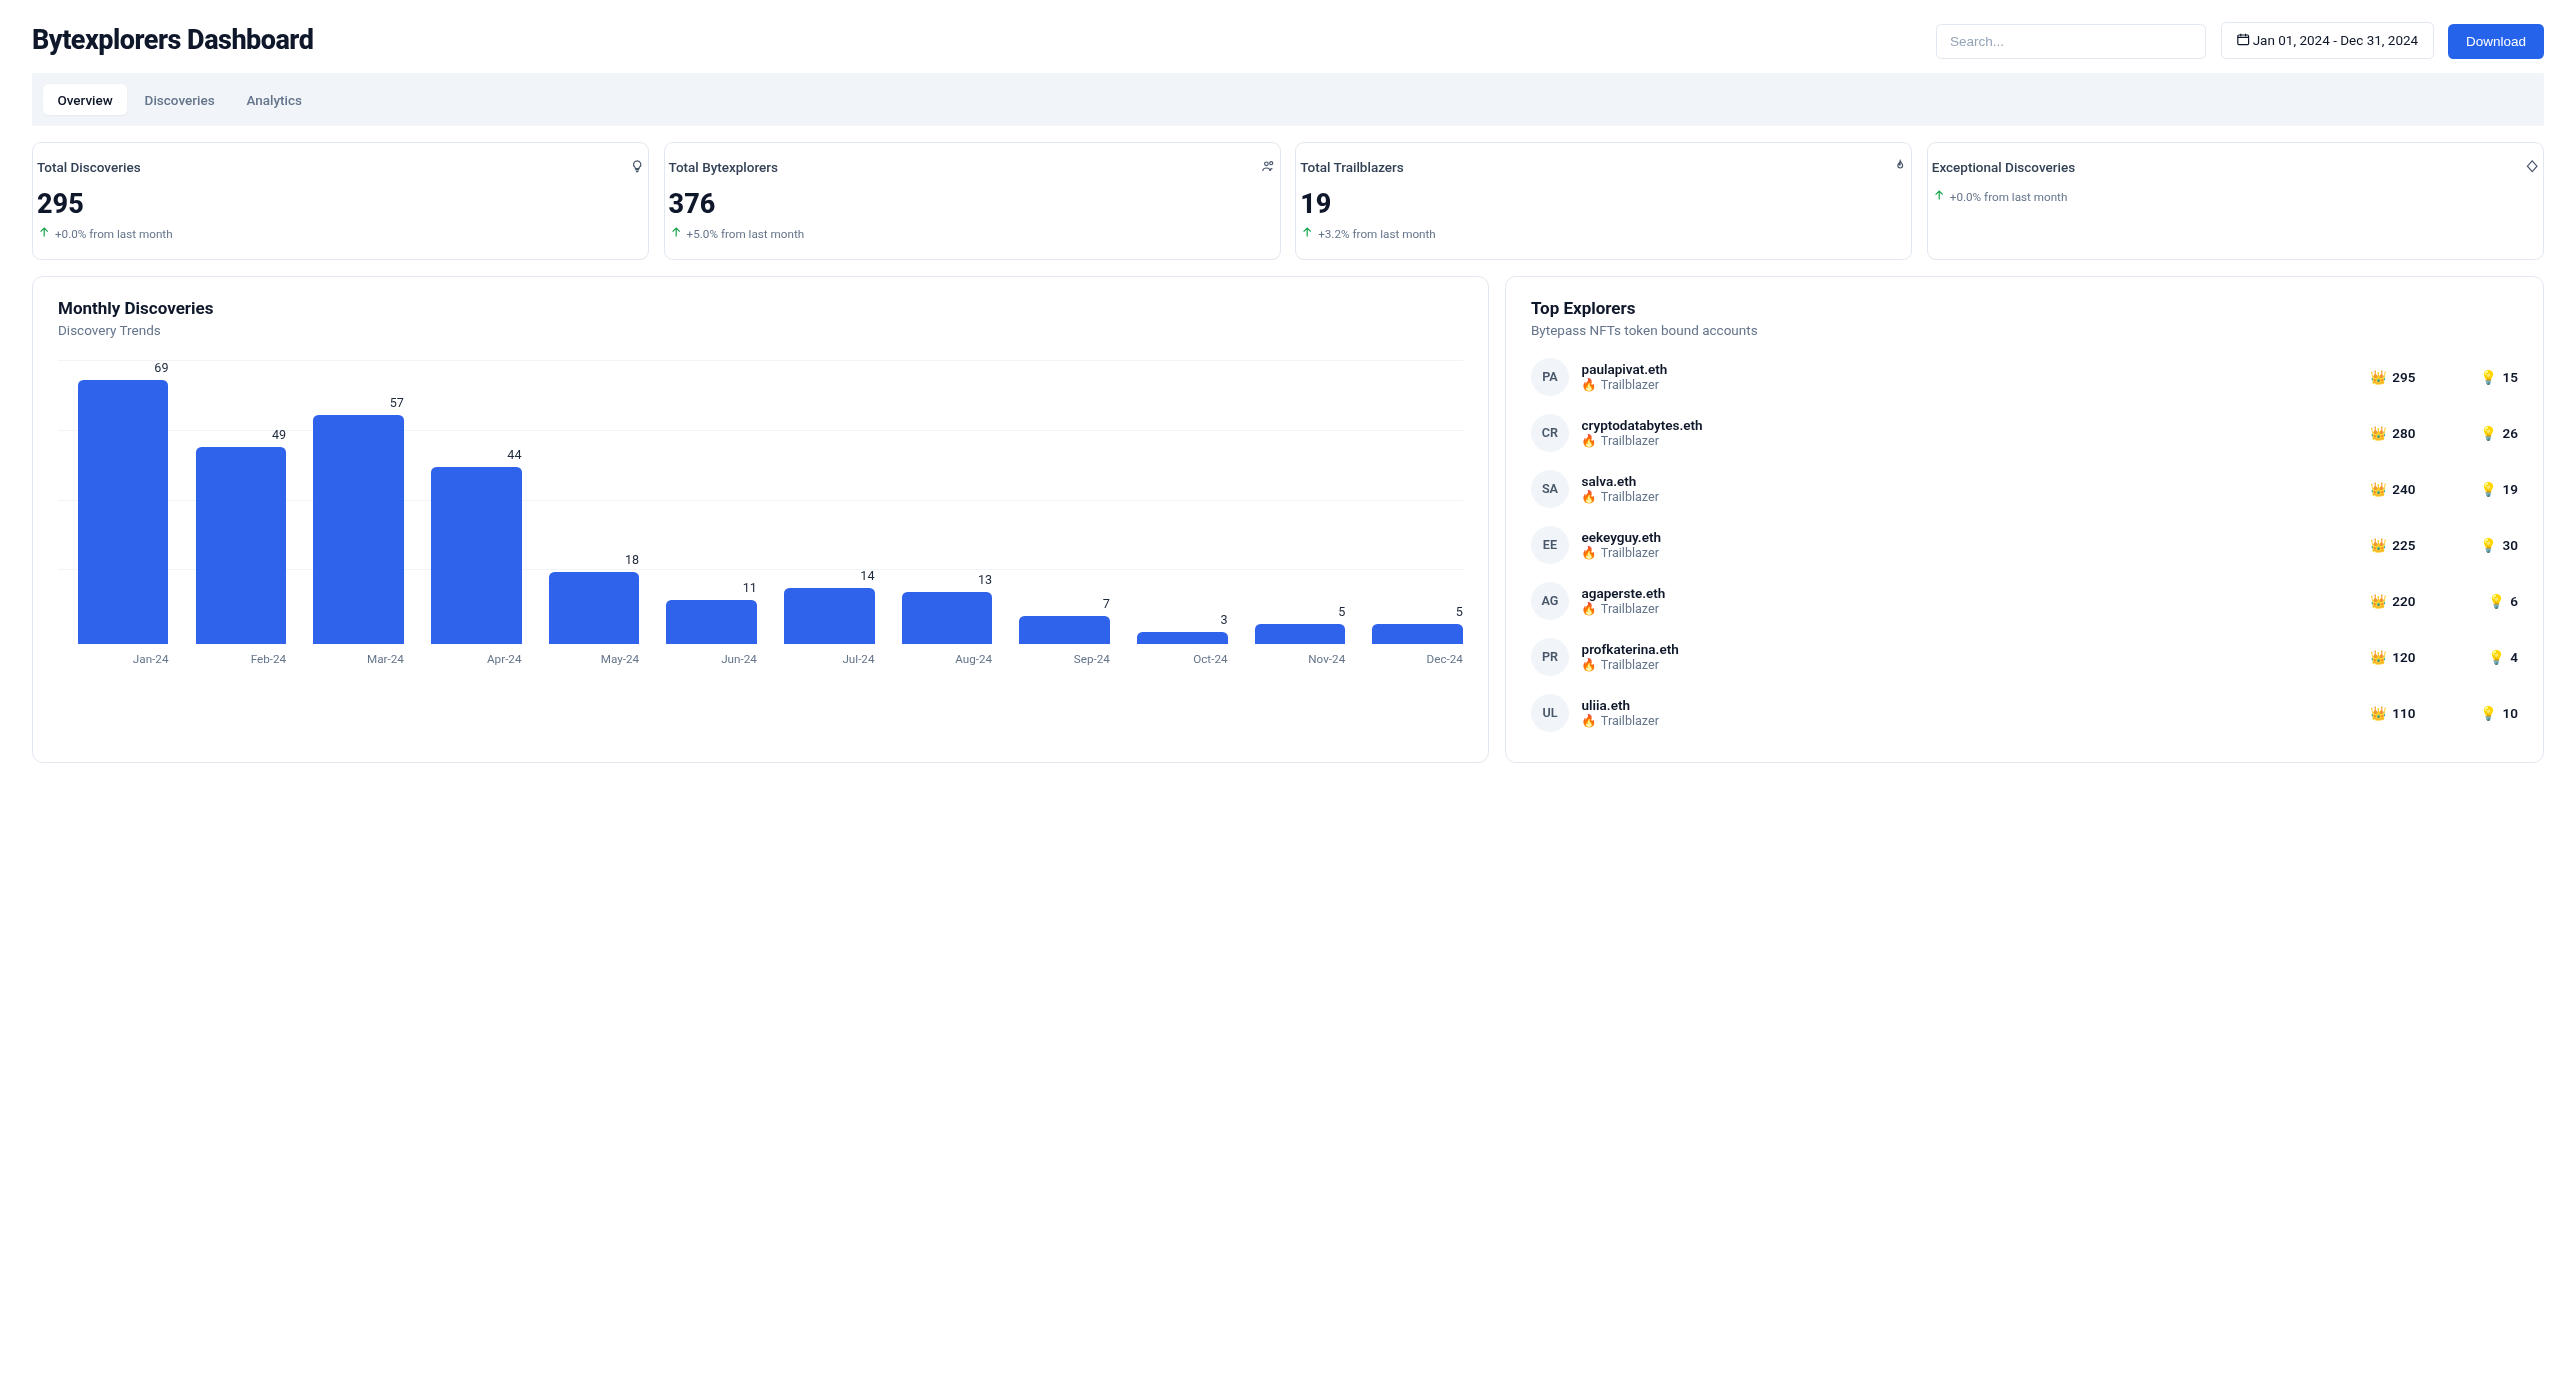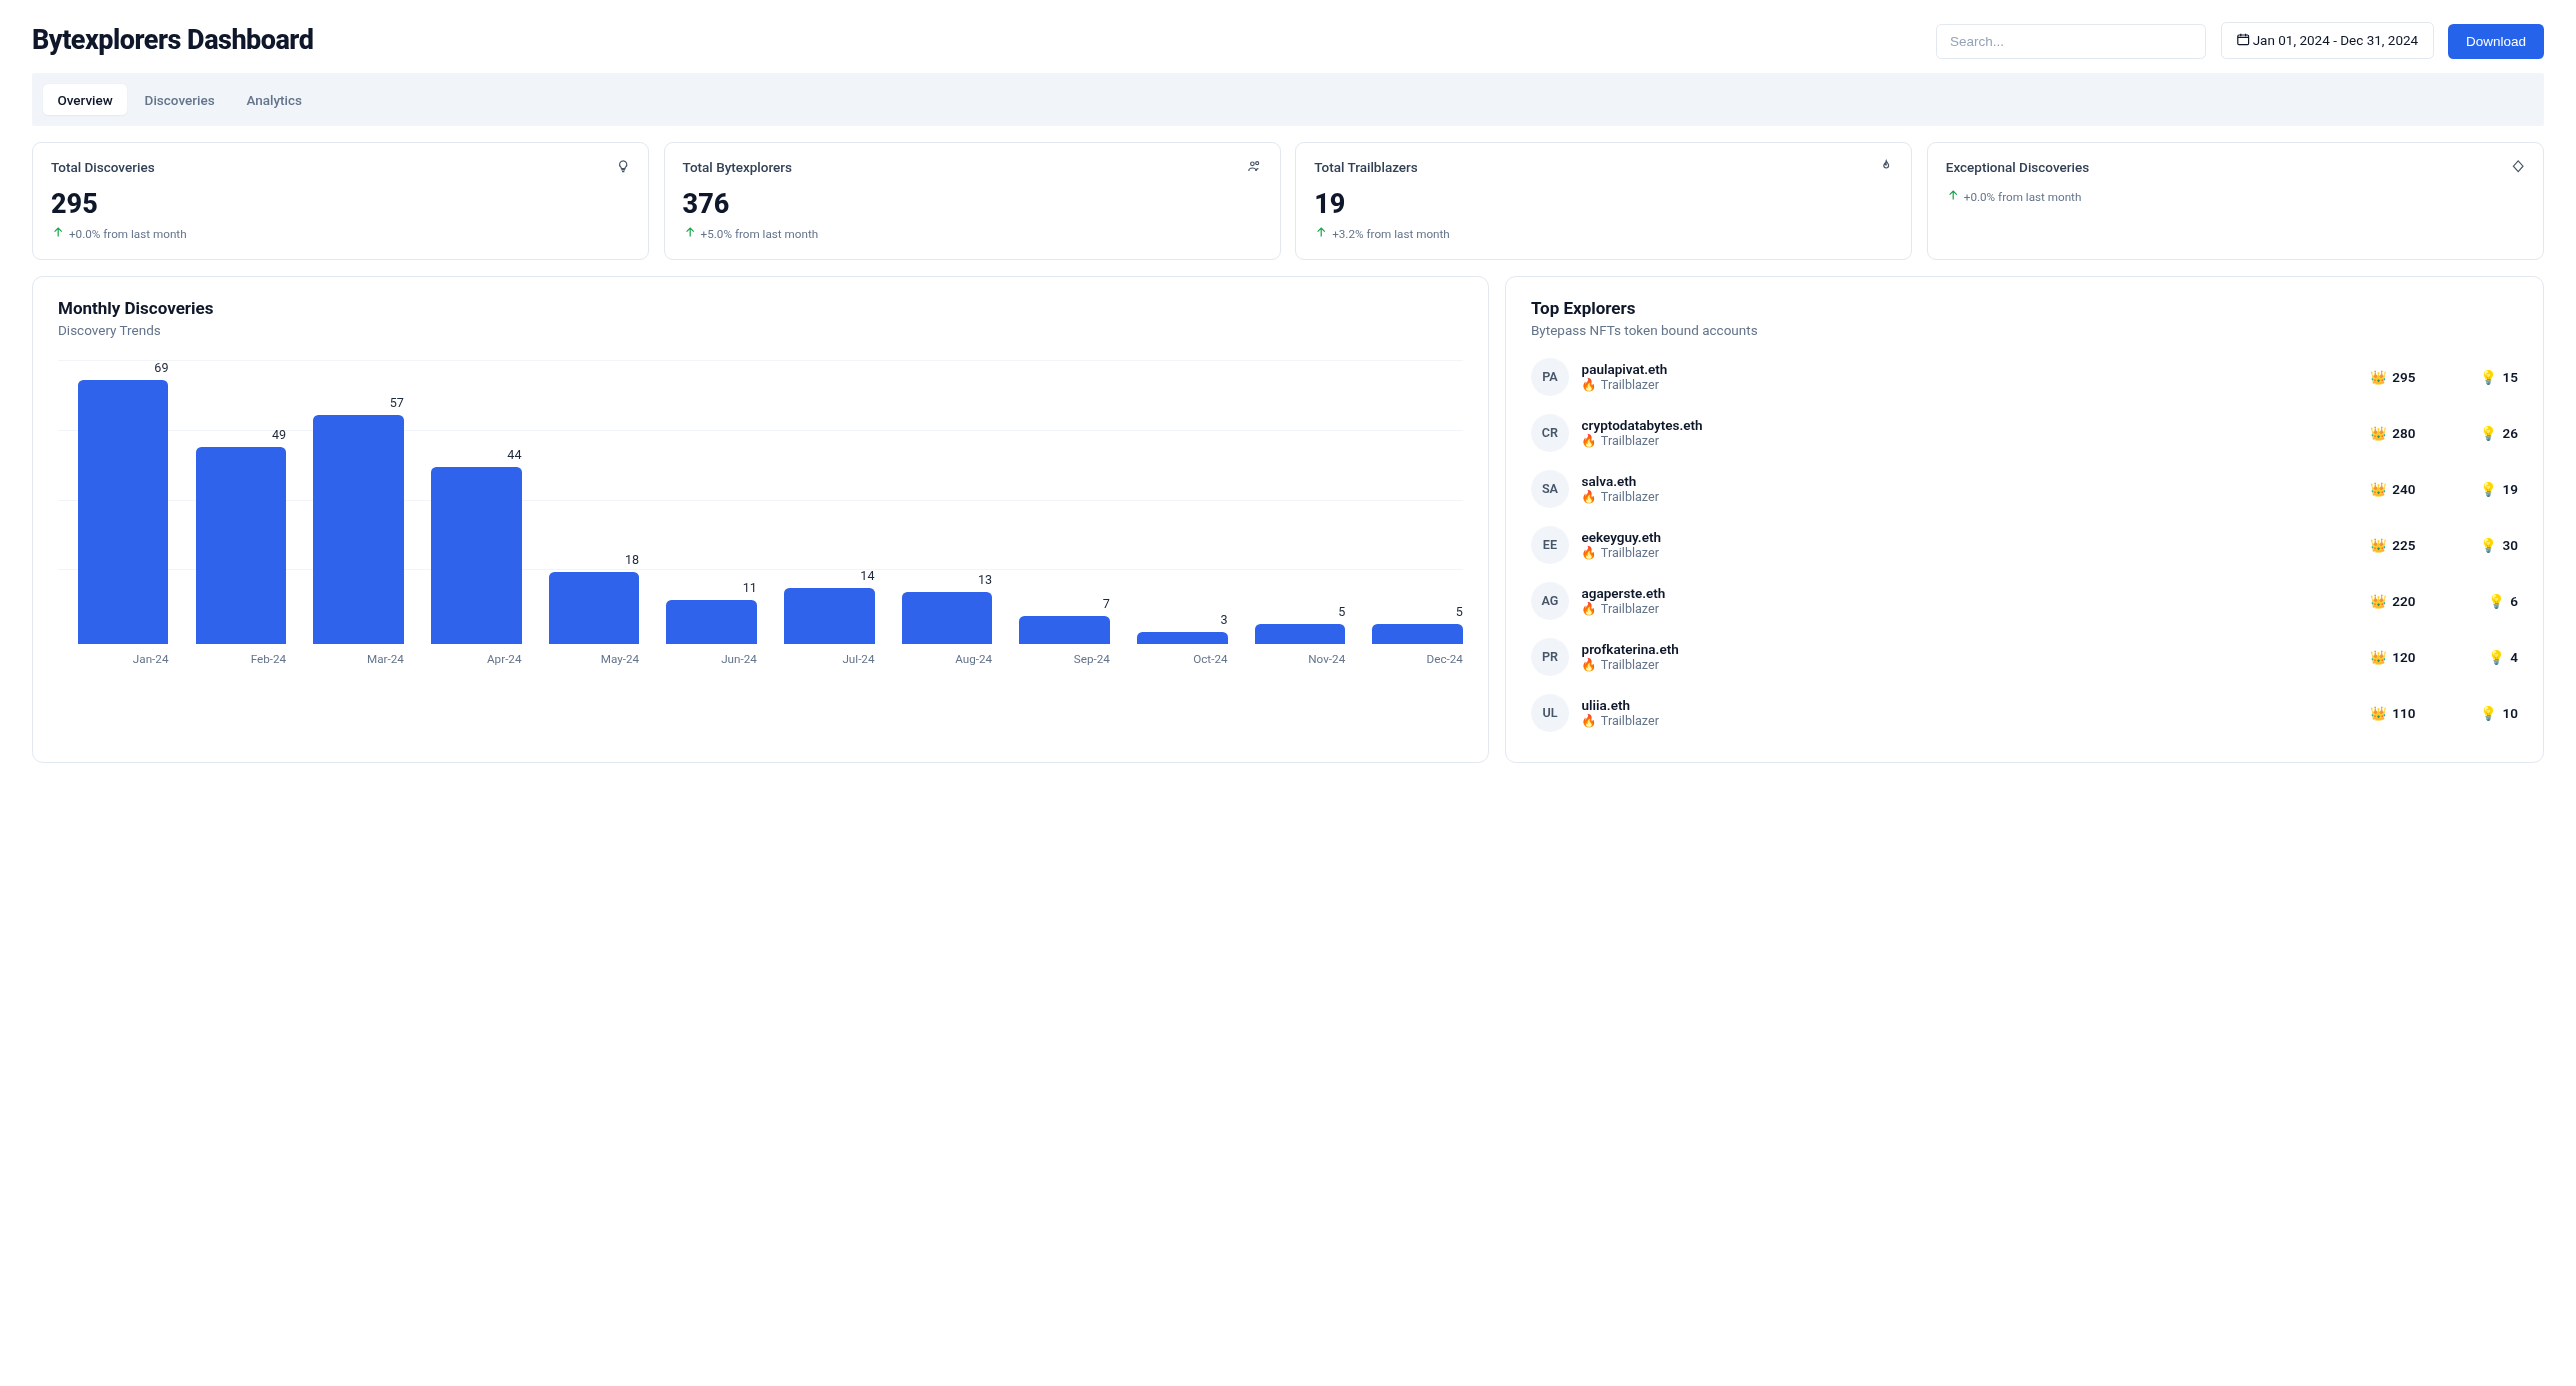--- a/index.html
+++ b/index.html
@@ -83,21 +83,21 @@
   }
   .stats-grid {
     display: grid;
     grid-template-columns: repeat(4, 1fr);
     gap: 14.4px;
     margin-bottom: 16px;
   }
   .stat-card {
     border: 0.9px solid #e2e8f0;
     border-radius: 9px;
-    padding: 16px 18px;
+    padding: 16px 4px;
     background: #fff;
   }
   .stat-top {
     display: flex;
     justify-content: space-between;
     align-items: flex-start;
     margin-bottom: 10.8px;
   }
   .stat-label {
     font-size: 13.5px;

